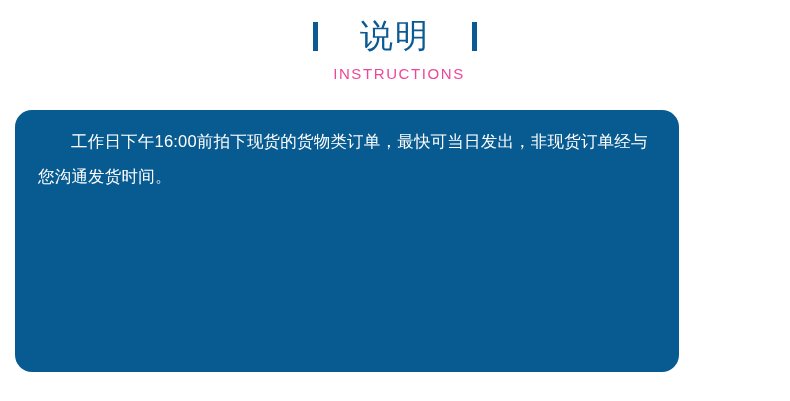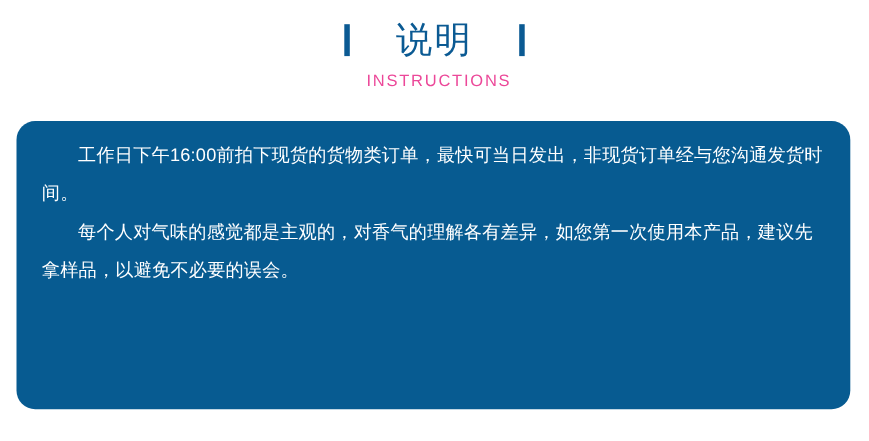--- a/index.html
+++ b/index.html
@@ -72,21 +72,21 @@
     letter-spacing: 1.6px;
     color: #ec4899;
     white-space: nowrap;
   }
 
   
   .panel {
     position: absolute;
     left: 15px;
     top: 110px;
-    width: 758px;
+    width: 664px;
     height: 262px;
     background: #075b91;
     border-radius: 17px;
     box-sizing: border-box;
     padding: 14px 22px 10px 23px;
   }
 
   .panel-body {
     color: #ffffff;
     font-size: 16.5px;
@@ -116,17 +116,16 @@
       <span class="title-bar right"></span>
     </div>
 
     <div class="subtitle">INSTRUCTIONS</div>
 
   </div>
 
   <div class="panel">
     <div class="panel-body">
       <p class="para">工作日下午16:00前拍下现货的货物类订单，最快可当日发出，非现货订单经与您沟通发货时间。</p>
-      <p class="para">每个人对气味的感觉都是主观的，对香气的理解各有差异，如您第一次使用本产品，建议先拿样品，以避免不必要的误会。</p>
     </div>
   </div>
 
 </div>
 
 </body></html>

